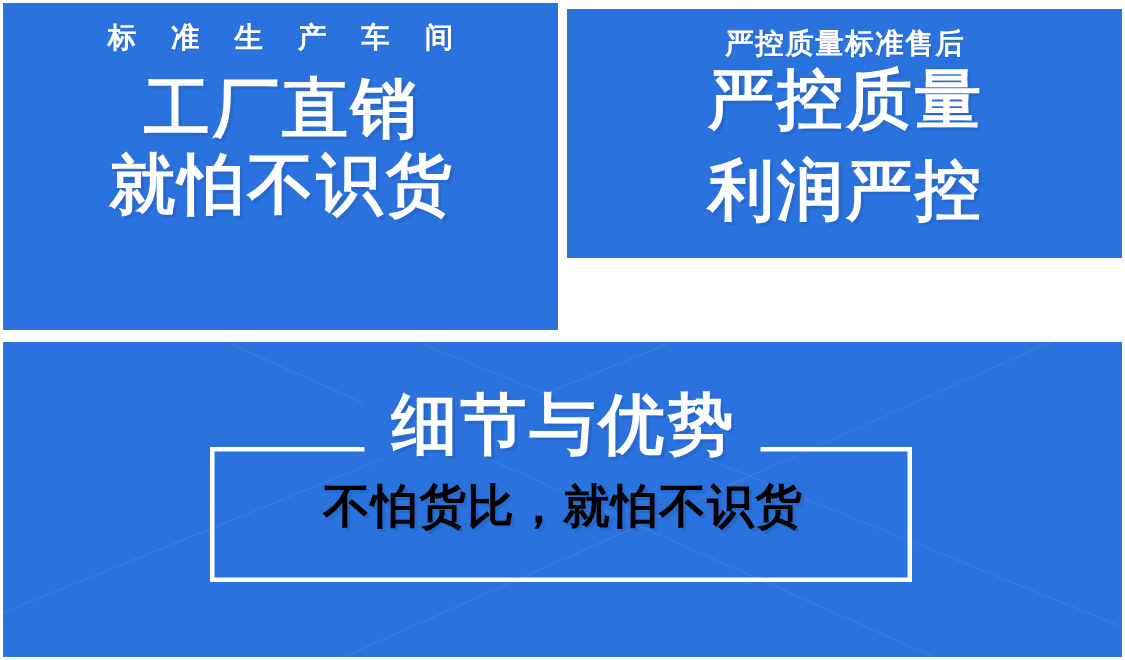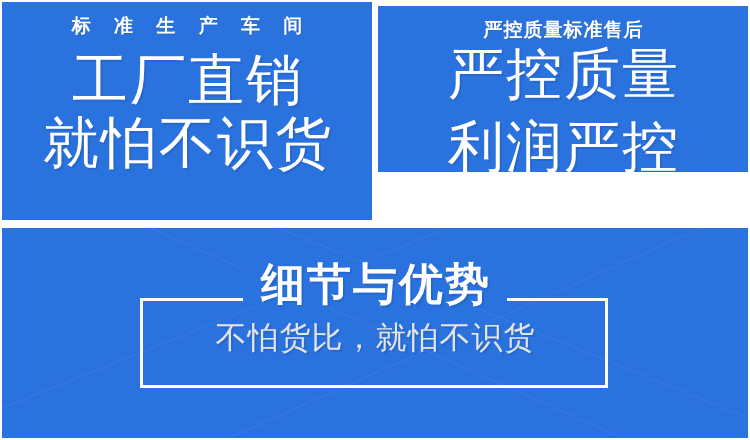--- a/index.html
+++ b/index.html
@@ -61,22 +61,22 @@
     font-weight: bold;
     line-height: 1;
     white-space: nowrap;
     text-shadow: 1px 1px 0 rgba(0,0,0,0.08);
   }
   .eyebrow-wide { letter-spacing: 9px; text-indent: 9px; }
   .eyebrow-tight { letter-spacing: 1px; text-indent: 1px; }
 
   .headline {
     color: #ffffff;
-    font-size: 56px;
-    font-weight: normal;
+    font-size: 44px;
+    font-weight: bold;
     line-height: 1.02;
     white-space: nowrap;
     letter-spacing: 2px;
     text-indent: 2px;
     text-shadow: 2px 2px 0 rgba(20,60,130,0.18);
   }
   .headline-1 { margin-top: 16px; }
   .headline-2 { margin-top: 6px; }
 
   
@@ -127,23 +127,23 @@
     line-height: 1;
     white-space: nowrap;
     letter-spacing: 2px;
     text-indent: 2px;
     background: #2a72de;
     padding: 0 16px;
     text-shadow: 2px 2px 0 rgba(20,60,130,0.18);
   }
 
   .bottom-subtitle {
-    color: #e5e5e5;
+    color: #000000;
     font-size: 31px;
-    font-weight: normal;
+    font-weight: bold;
     line-height: 1;
     white-space: nowrap;
     letter-spacing: 1px;
     text-indent: 1px;
     margin-top: 16px;
     text-shadow: 2px 2px 0 rgba(20,60,130,0.18);
   }
 </style>
 </head>
 <body>

